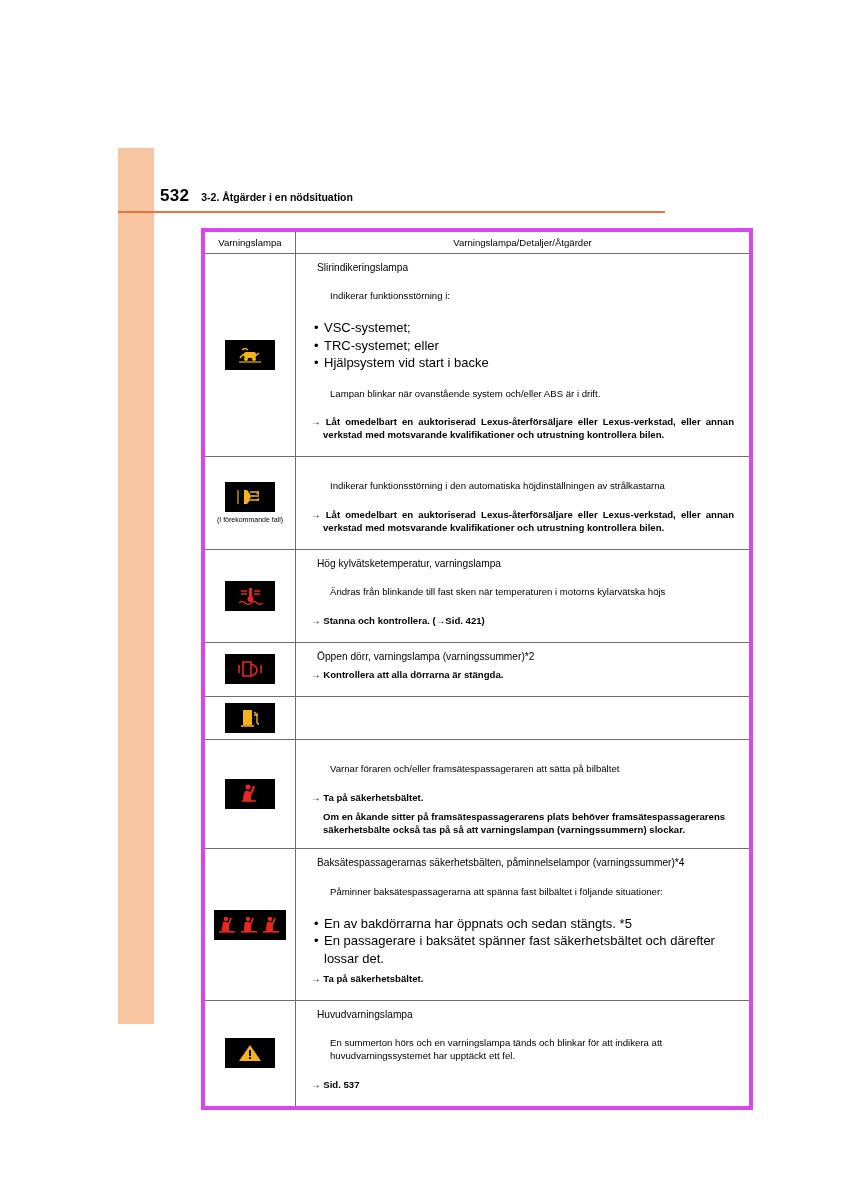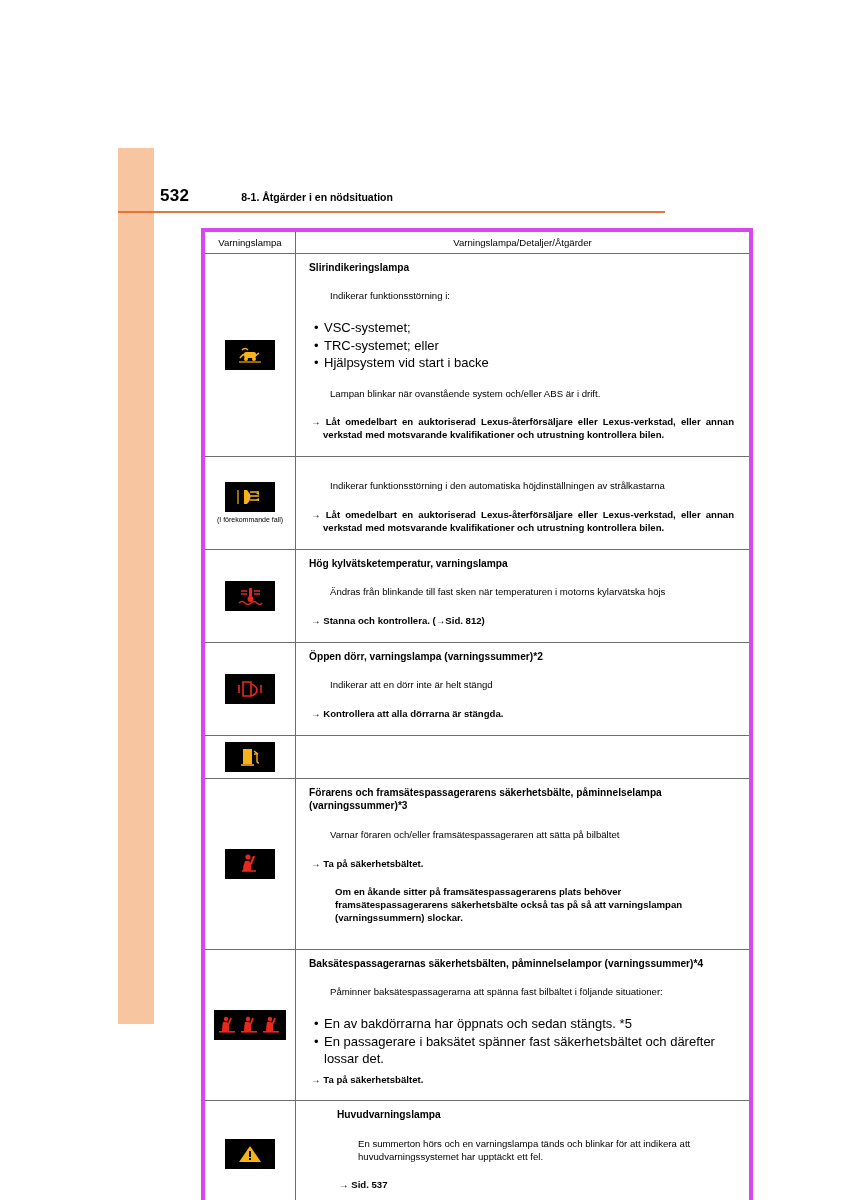--- a/index.html
+++ b/index.html
@@ -34,21 +34,20 @@
   }
 
   
   .header {
     position: absolute;
     left: 160px;
     top: 186px;
     width: 505px;
     display: flex;
     align-items: baseline;
-    gap: 40px;
   }
   .page-number {
     font-size: 17px;
     font-weight: bold;
     letter-spacing: 0.3px;
     margin-right: 12px;
     color: #000;
   }
   .header-title {
     font-size: 10.5px;
@@ -70,21 +69,21 @@
     left: 201px;
     top: 228px;
     width: 552px;
     border: 4px solid #d946ef;
     box-sizing: border-box;
   }
   .row {
     display: flex;
     border-bottom: 1px solid #6d6d6d;
   }
-  .row:last-child { border-bottom: none; gap: 28px; }
+  .row:last-child { border-bottom: none; }
 
   .col-icon {
     width: 91px;
     flex: 0 0 91px;
     border-right: 1px solid #6d6d6d;
     box-sizing: border-box;
     display: flex;
     flex-direction: column;
     align-items: center;
     justify-content: center;
@@ -103,23 +102,23 @@
     text-align: center;
     font-size: 9.6px;
     display: flex;
     align-items: center;
     justify-content: center;
     min-height: 18px;
   }
 
   .title-line {
     font-size: 10.2px;
-    font-weight: bold;
+    font-weight: normal;
     line-height: 1.32;
-    margin: 0 0 0 4px;
+    margin: 0 0 0 12px;
   }
   .body-line {
     font-size: 9.6px;
     line-height: 1.34;
     margin: 16px;
     padding-left: 9px;
   }
   .bullet-line {
     font-size: 13px;
     line-height: 1.34;
@@ -142,21 +141,21 @@
   }
   .arrow-line.justify {
     text-align: justify;
     padding-left: 12px;
     text-indent: -12px;
   }
   .sub-bold {
     font-size: 9.6px;
     font-weight: bold;
     line-height: 1.34;
-    margin: 16px;
+    margin: 4px;
     padding-left: 14px;
   }
   .note-small {
     font-size: 7px;
     margin-top: 4px;
     text-align: center;
     line-height: 1.1;
   }
 
   
@@ -174,21 +173,21 @@
 </style>
 </head>
 <body>
 
 <div class="page">
 
   <div class="edge-bar"></div>
 
   <div class="header">
     <div class="page-number">532</div>
-    <div class="header-title">8-1. Åtgärder i en nödsituation</div>
+    <div class="header-title">3-2. Åtgärder i en nödsituation</div>
   </div>
   <div class="header-rule"></div>
 
   <div class="table">
 
     <div class="row head-row">
       <div class="col-icon">Varningslampa</div>
       <div class="col-desc">Varningslampa/Detaljer/Åtgärder</div>
     </div>
 
@@ -242,38 +241,37 @@
             <path d="M14 3 h3 v10 h-3 z" fill="#e8281e"></path>
             <circle cx="15.5" cy="14" r="3" fill="#e8281e"></circle>
             <path d="M6 6 h6 M6 9 h6 M19 6 h6 M19 9 h6" stroke="#e8281e" stroke-width="1.3"></path>
             <path d="M4 18 q3 -3 6 0 q3 3 6 0 q3 -3 6 0 q3 3 5 0" stroke="#e8281e" stroke-width="1.4" fill="none"></path>
           </svg>
         </div>
       </div>
       <div class="col-desc">
         <p class="title-line">Hög kylvätsketemperatur, varningslampa</p>
         <p class="body-line">Ändras från blinkande till fast sken när temperaturen i motorns kylarvätska höjs</p>
-        <p class="arrow-line">→ Stanna och kontrollera. (→Sid. 812)</p>
+        <p class="arrow-line">→ Stanna och kontrollera. (→Sid. 421)</p>
       </div>
     </div>
 
     <div class="row">
       <div class="col-icon">
         <div class="tile">
           <svg class="glyph" width="30" height="22" viewBox="0 0 30 22">
             <path d="M8 4 h8 v14 H8 z" fill="none" stroke="#e8281e" stroke-width="1.6"></path>
             <path d="M16 6 q6 2 6 6 q0 4 -6 6" fill="none" stroke="#e8281e" stroke-width="1.6"></path>
             <path d="M4 7 v8" stroke="#e8281e" stroke-width="1.6"></path>
             <path d="M26 7 v8" stroke="#e8281e" stroke-width="1.6"></path>
           </svg>
         </div>
       </div>
       <div class="col-desc">
         <p class="title-line">Öppen dörr, varningslampa (varningssummer)*2</p>
-        <p class="body-line">Indikerar att en dörr inte är helt stängd</p>
         <p class="arrow-line">→ Kontrollera att alla dörrarna är stängda.</p>
       </div>
     </div>
 
     <div class="row">
       <div class="col-icon">
         <div class="tile">
           <svg class="glyph" width="26" height="22" viewBox="0 0 26 22">
             <path d="M6 3 h9 v15 H6 z" fill="#f5b21a"></path>
             <path d="M4 19 h13" stroke="#f5b21a" stroke-width="1.6"></path>
@@ -289,21 +287,20 @@
         <div class="tile">
           <svg class="glyph" width="28" height="24" viewBox="0 0 28 24">
             <circle cx="12" cy="5" r="2.6" fill="#e8281e"></circle>
             <path d="M9 9 q4 -1 6 2 l0 8 h-8 q0 -6 2 -10 z" fill="#e8281e"></path>
             <path d="M18 4 q-2 8 -8 14" stroke="#e8281e" stroke-width="2.2" fill="none"></path>
             <path d="M6 19 h14" stroke="#e8281e" stroke-width="1.6"></path>
           </svg>
         </div>
       </div>
       <div class="col-desc">
-        <p class="title-line">Förarens och framsätespassagerarens säkerhetsbälte, påminnelselampa (varningssummer)*3</p>
         <p class="body-line">Varnar föraren och/eller framsätespassageraren att sätta på bilbältet</p>
         <p class="arrow-line">→ Ta på säkerhetsbältet.</p>
         <p class="sub-bold">Om en åkande sitter på framsätespassagerarens plats behöver framsätespassagerarens säkerhetsbälte också tas på så att varningslampan (varningssummern) slockar.</p>
       </div>
     </div>
 
     <div class="row">
       <div class="col-icon">
         <div class="tile wide">
           <svg class="glyph" width="68" height="22" viewBox="0 0 68 22">

